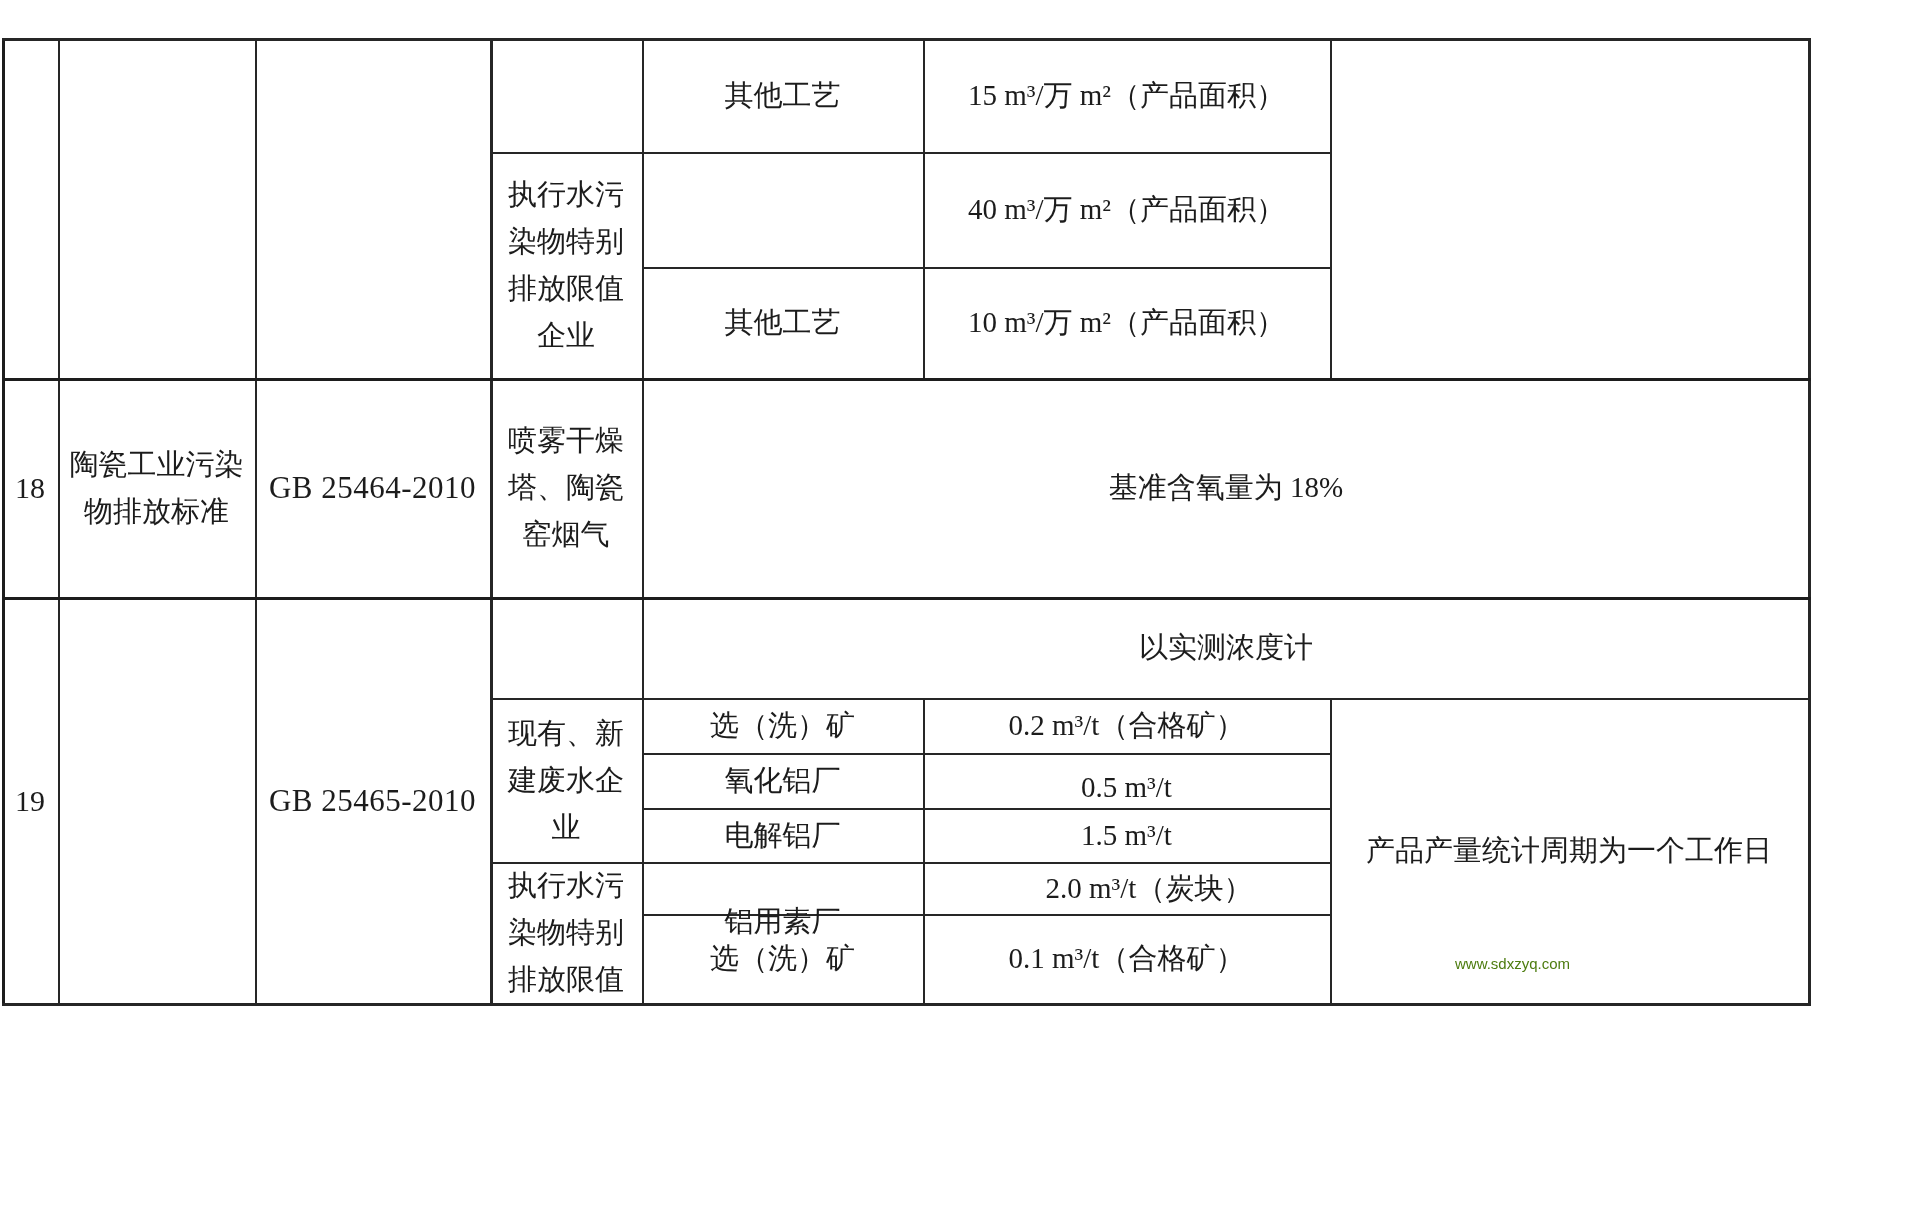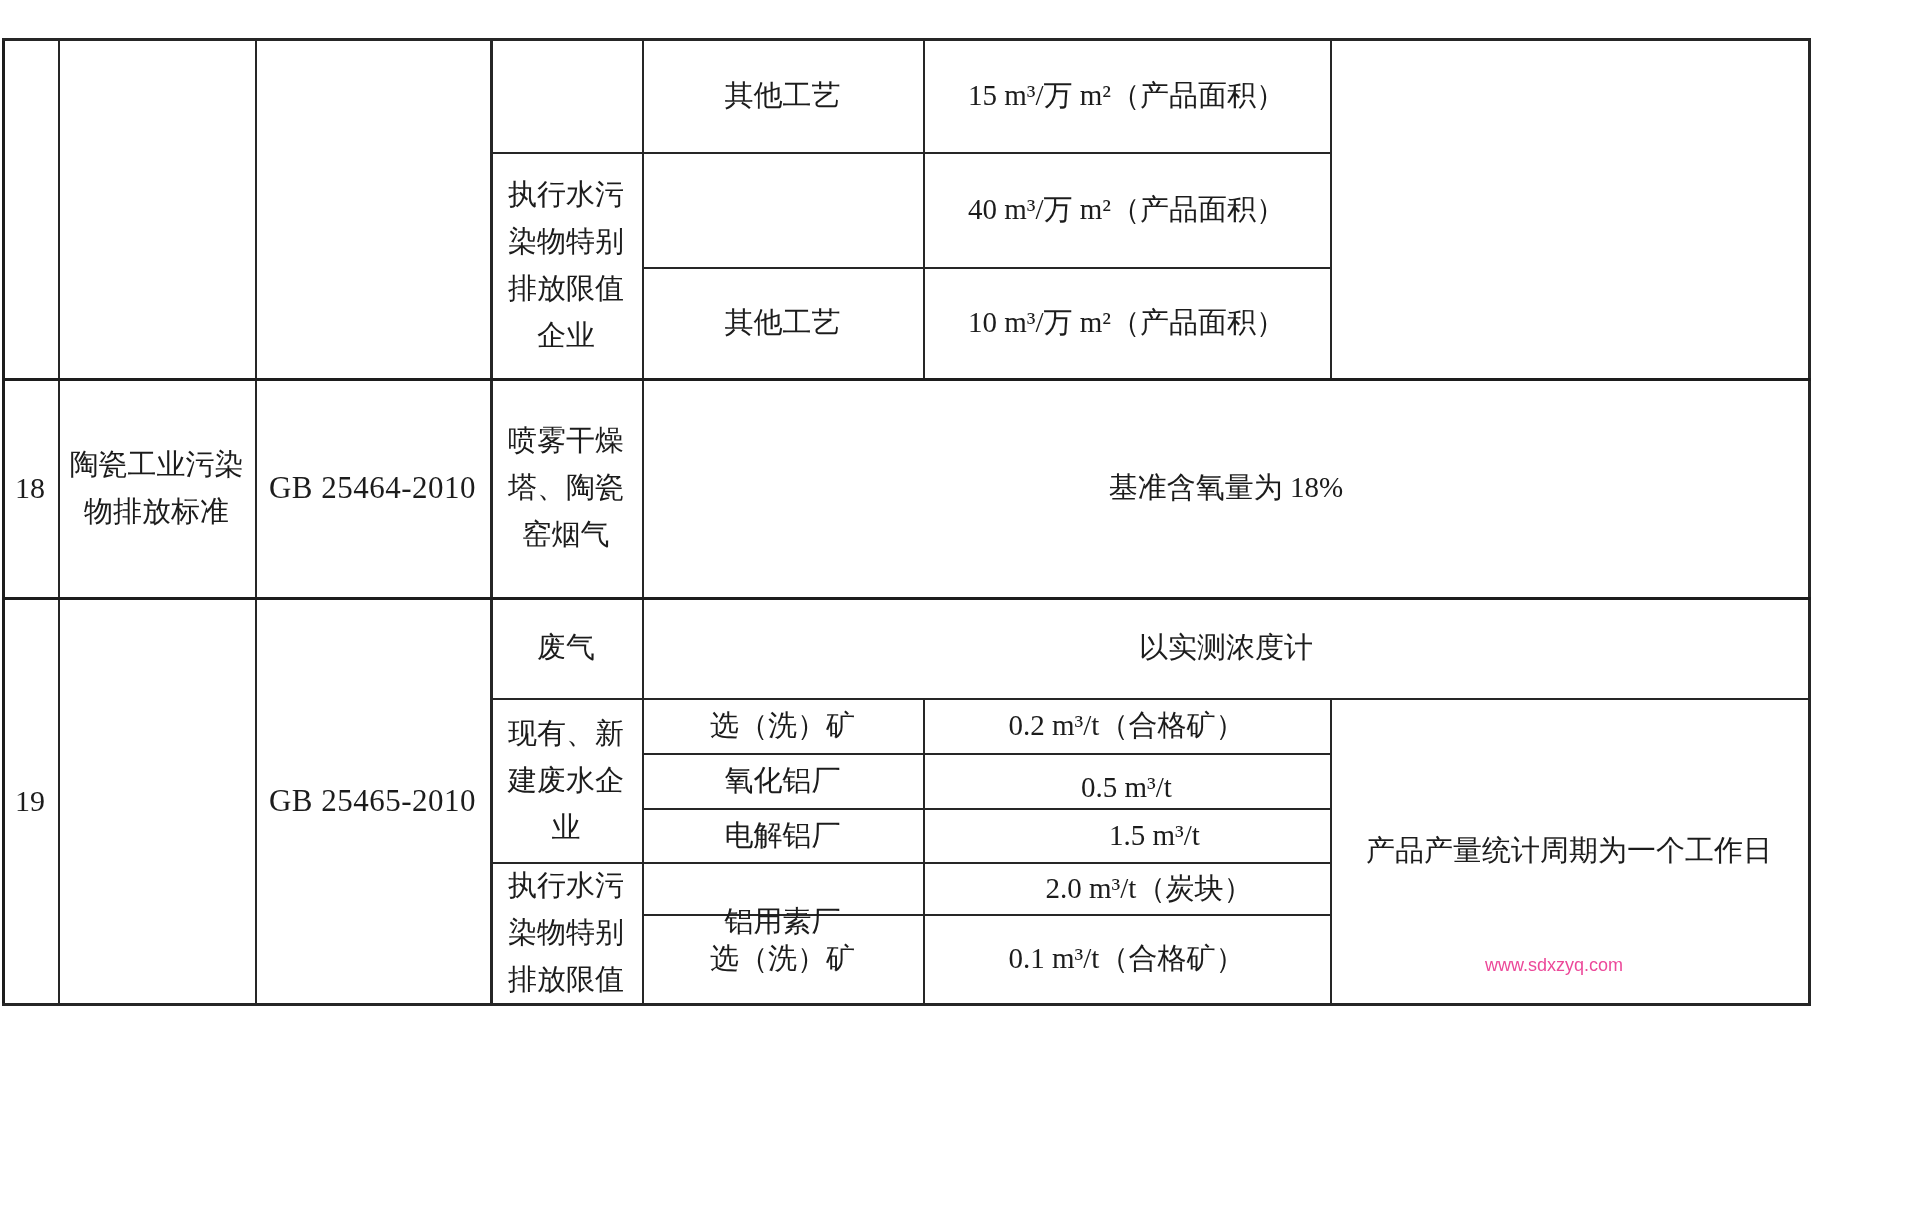--- a/index.html
+++ b/index.html
@@ -21,21 +21,21 @@
     white-space:pre-line;
     font-size:29px;
     line-height:47px;
     color:#1c1c1c;
   }
   .num{font-size:30px;}
   .code{font-size:31px;letter-spacing:.5px;}
   .watermark{
     position:absolute;
     font-family:"Liberation Sans","DejaVu Sans",sans-serif;
-    font-size:18px;color:#ec4899;margin-left:30px;
+    font-size:15px;color:#4d7c0f;
   }
 </style>
 </head>
 <body>
 
 <div class="page">
 
   <div class="vline thick" style="left:2px;top:38px;height:967px;width:3px;"></div>
   <div class="vline" style="left:58px;top:38px;height:967px;"></div>
   <div class="vline" style="left:255px;top:38px;height:967px;"></div>
@@ -76,38 +76,37 @@
 物排放标准</div>
   <div class="cell code" style="left:255px;top:378px;width:235px;height:219px;">GB 25464-2010</div>
   <div class="cell" style="left:490px;top:378px;width:152px;height:219px;">喷雾干燥
 塔、陶瓷
 窑烟气</div>
   <div class="cell" style="left:642px;top:378px;width:1168px;height:219px;">基准含氧量为 18%</div>
 
   <div class="cell num" style="left:2px;top:597px;width:56px;height:406px;">19</div>
   <div class="cell code" style="left:255px;top:597px;width:235px;height:406px;">GB 25465-2010</div>
 
-  <div class="cell" style="left:490px;top:597px;width:152px;height:101px;">废气</div>
   <div class="cell" style="left:642px;top:597px;width:1168px;height:101px;">以实测浓度计</div>
 
   <div class="cell" style="left:490px;top:698px;width:152px;height:164px;">现有、新
 建废水企
 业</div>
   <div class="cell" style="left:490px;top:862px;width:152px;height:141px;">执行水污
 染物特别
 排放限值</div>
 
   <div class="cell" style="left:642px;top:698px;width:281px;height:55px;">选（洗）矿</div>
   <div class="cell" style="left:923px;top:698px;width:407px;height:55px;">0.2 m³/t（合格矿）</div>
 
   <div class="cell" style="left:642px;top:753px;width:281px;height:55px;">氧化铝厂</div>
   <div class="cell" style="left:923px;top:753px;width:407px;height:69px;">0.5 m³/t</div>
 
   <div class="cell" style="left:642px;top:808px;width:281px;height:54px;">电解铝厂</div>
-  <div class="cell" style="left:923px;top:808px;width:407px;height:54px;margin-left:28px;">1.5 m³/t</div>
+  <div class="cell" style="left:923px;top:808px;width:407px;height:54px;">1.5 m³/t</div>
 
   <div class="cell" style="left:642px;top:862px;width:281px;height:52px;margin-top:33px;">铝用素厂</div>
   <div class="cell" style="left:923px;top:862px;width:452px;height:52px;text-align:right;">2.0 m³/t（炭块）</div>
 
   <div class="cell" style="left:642px;top:914px;width:281px;height:89px;">选（洗）矿</div>
   <div class="cell" style="left:923px;top:914px;width:407px;height:89px;">0.1 m³/t（合格矿）</div>
 
   <div class="cell" style="left:1330px;top:698px;width:478px;height:305px;">产品产量统计周期为一个工作日</div>
 
   <div class="watermark" style="left:1455px;top:955px;">www.sdxzyq.com</div>

